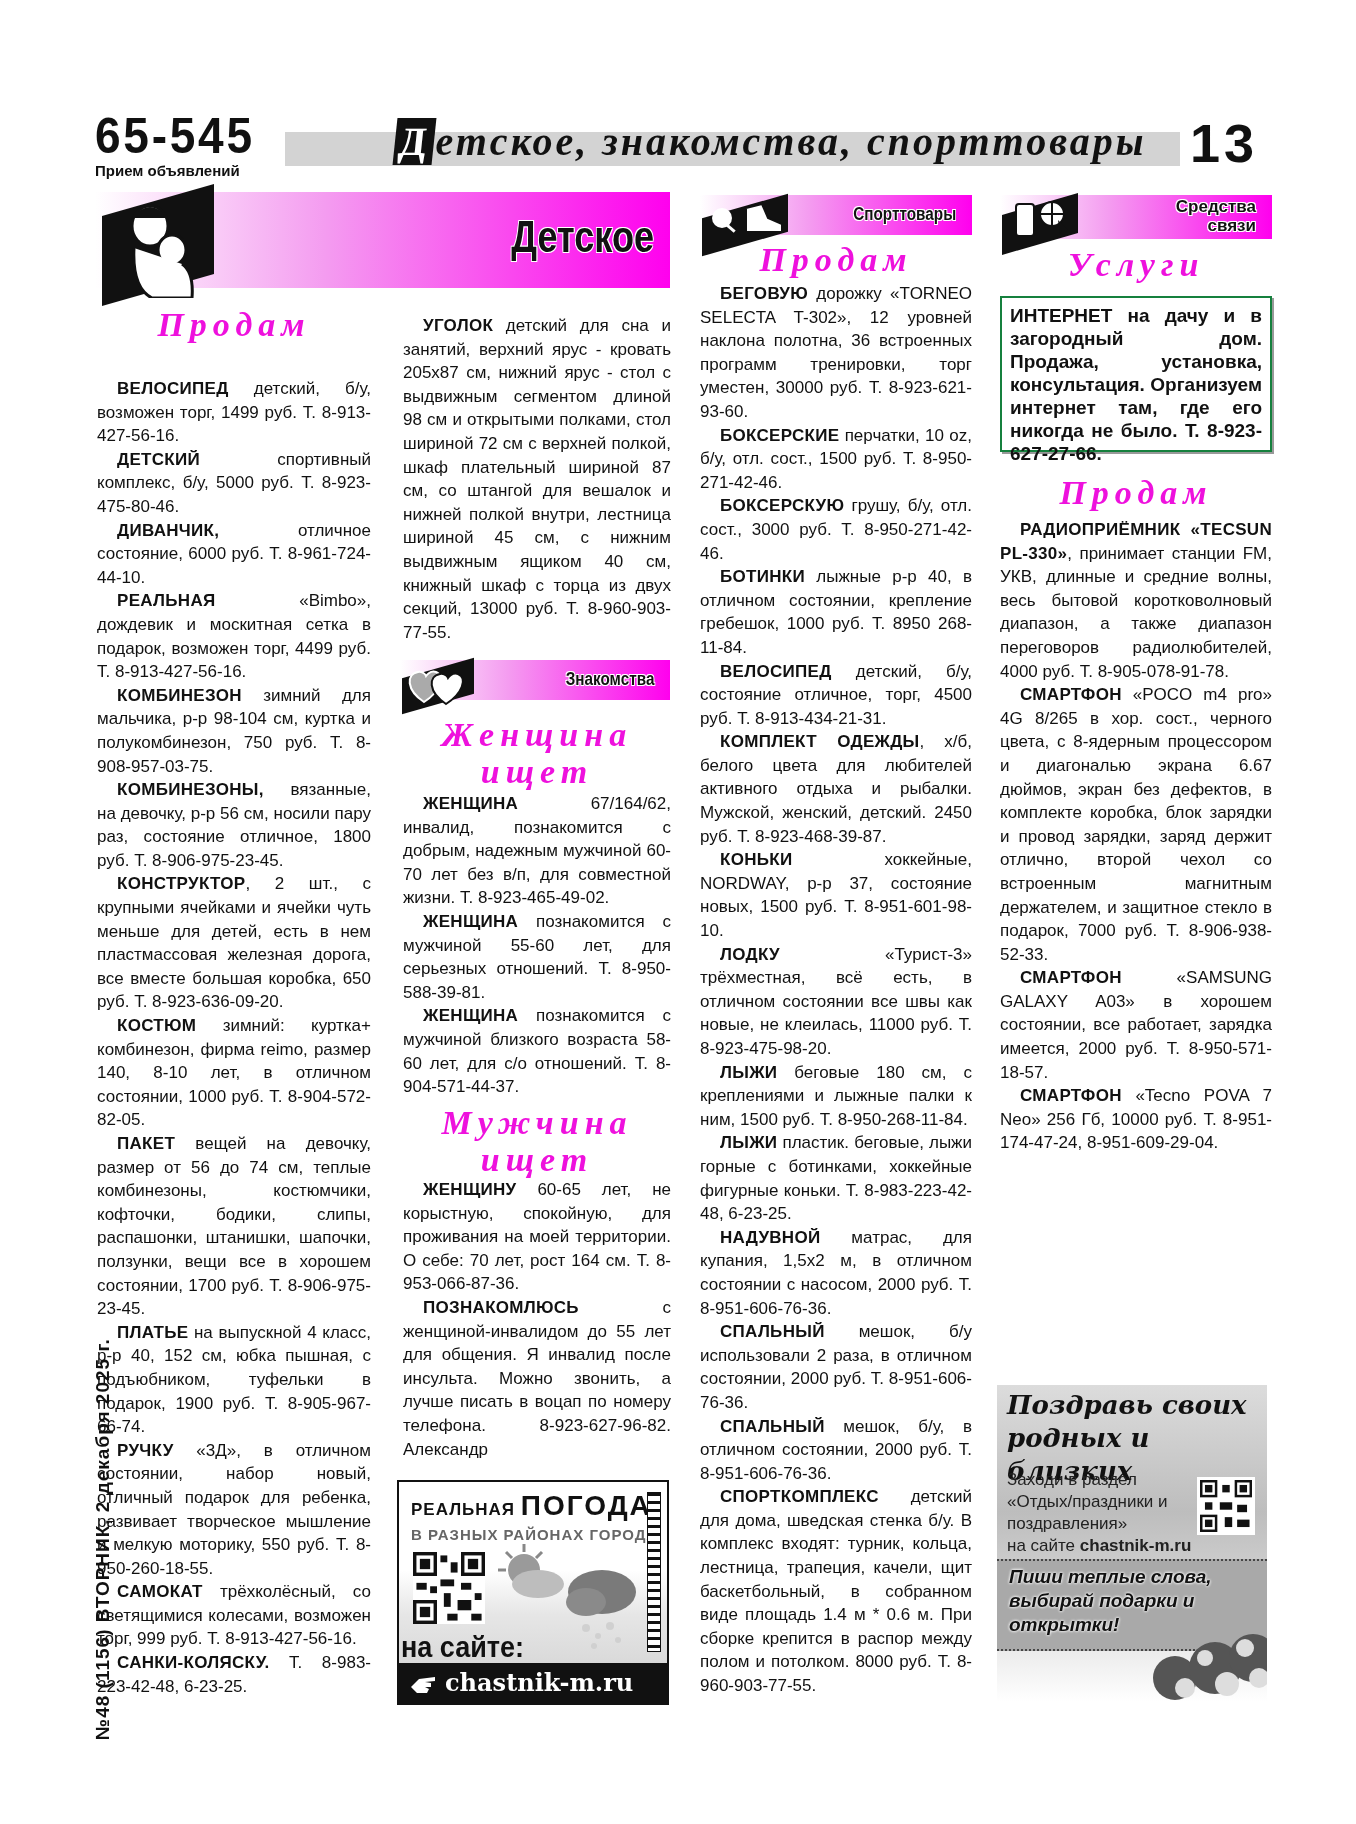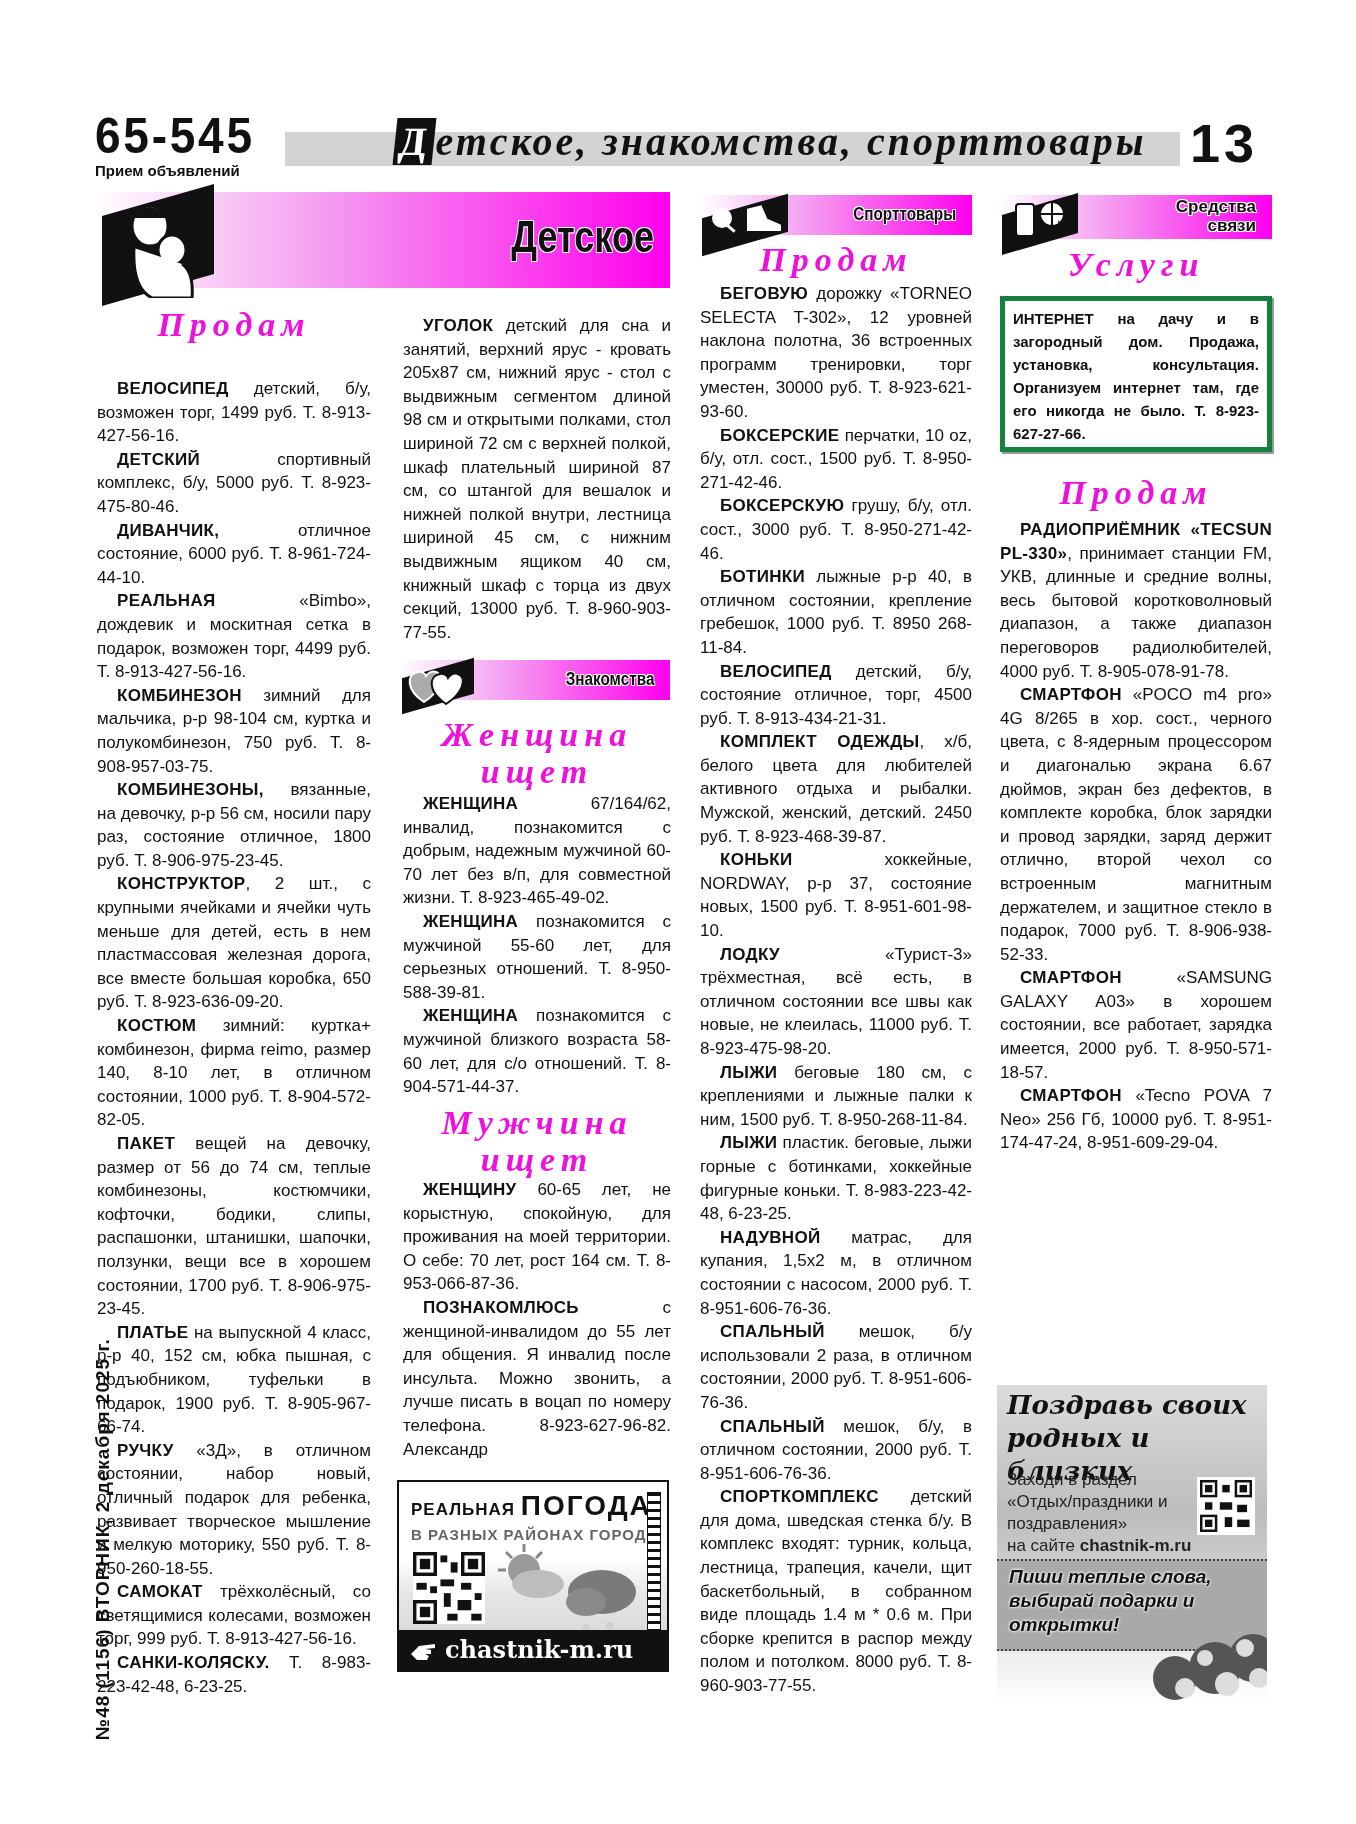--- a/index.html
+++ b/index.html
@@ -40,24 +40,24 @@
   .col { position: absolute; font-size: 17px; line-height: 23.6px; text-align: justify; }
   .ad { text-indent: 20px; }
   .ad b { font-weight: 700; letter-spacing: 0.3px; }
   .col1 { left: 97px; top: 356px; width: 274px; margin-top: 21px; }
   .col2 { left: 403px; top: 314px; width: 268px; }
   .col2b { left: 403px; top: 792px; width: 268px; }
   .col2c { left: 403px; top: 1178px; width: 268px; }
   .col3 { left: 700px; top: 282px; width: 272px; }
   .col4 { left: 1000px; top: 518px; width: 272px; }
 
-  .service-box { position: absolute; left: 1000px; top: 296px; width: 272px; height: 156px; border: 5px solid #15803d; box-shadow: 2px 2px 0 #999; padding: 6px 8px; font-weight: 700; font-size: 15px; line-height: 23px; text-align: justify; }
-
-  
-  .weather { position: absolute; left: 397px; top: 1480px; width: 272px; height: 192px; border: 2px solid #111; background: linear-gradient(180deg, #ffffff 0%, #ffffff 40%, #e6e6e6 60%, #cfcfcf 100%); overflow: hidden; }
+  .service-box { position: absolute; left: 1000px; top: 296px; width: 272px; height: 156px; border: 2px solid #15803d; box-shadow: 2px 2px 0 #999; padding: 6px 8px; font-weight: 700; font-size: 19px; line-height: 23px; text-align: justify; }
+
+  
+  .weather { position: absolute; left: 397px; top: 1480px; width: 272px; height: 225px; border: 2px solid #111; background: linear-gradient(180deg, #ffffff 0%, #ffffff 40%, #e6e6e6 60%, #cfcfcf 100%); overflow: hidden; }
   .weather .w1 { position: absolute; left: 12px; top: 8px; font-weight: 700; font-size: 17px; letter-spacing: 1px; }
   .weather .w1 .big { font-size: 28px; letter-spacing: 2px; }
   .weather .w2 { position: absolute; left: 12px; top: 44px; font-weight: 700; font-size: 15px; color: #666; letter-spacing: 1px; }
   .weather .qr { position: absolute; left: 14px; top: 70px; width: 72px; height: 72px; }
   .weather .site-lbl { position: absolute; left: 2px; top: 148px; font-weight: 700; font-size: 30px; transform: scaleX(0.9); transform-origin: left; }
   .weather .url-bar { position: absolute; left: 0; bottom: 0; width: 100%; height: 40px; background: #111; color: #fff; font-family: "DejaVu Serif", serif; font-weight: 700; font-size: 24px; padding-left: 46px; line-height: 40px; }
   .weather .hand { position: absolute; left: 10px; top: 6px; }
   .weather .therm { position: absolute; right: 6px; top: 10px; width: 14px; height: 160px; background: repeating-linear-gradient(180deg, #111 0 3px, #fff 3px 8px); border: 1px solid #111; }
   .weather .weather-img { position: absolute; left: 95px; top: 62px; }
 

